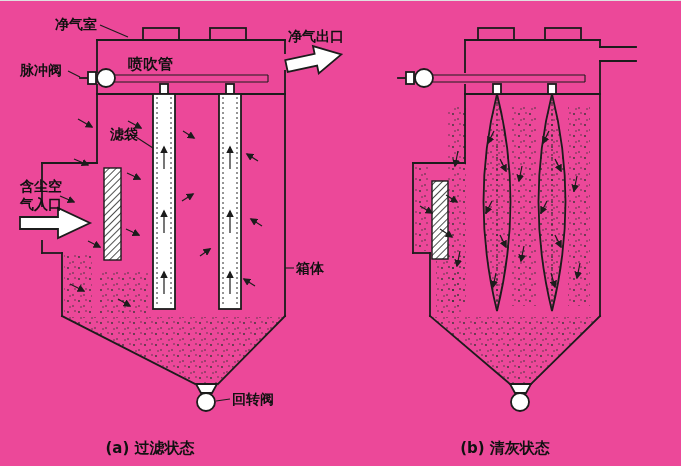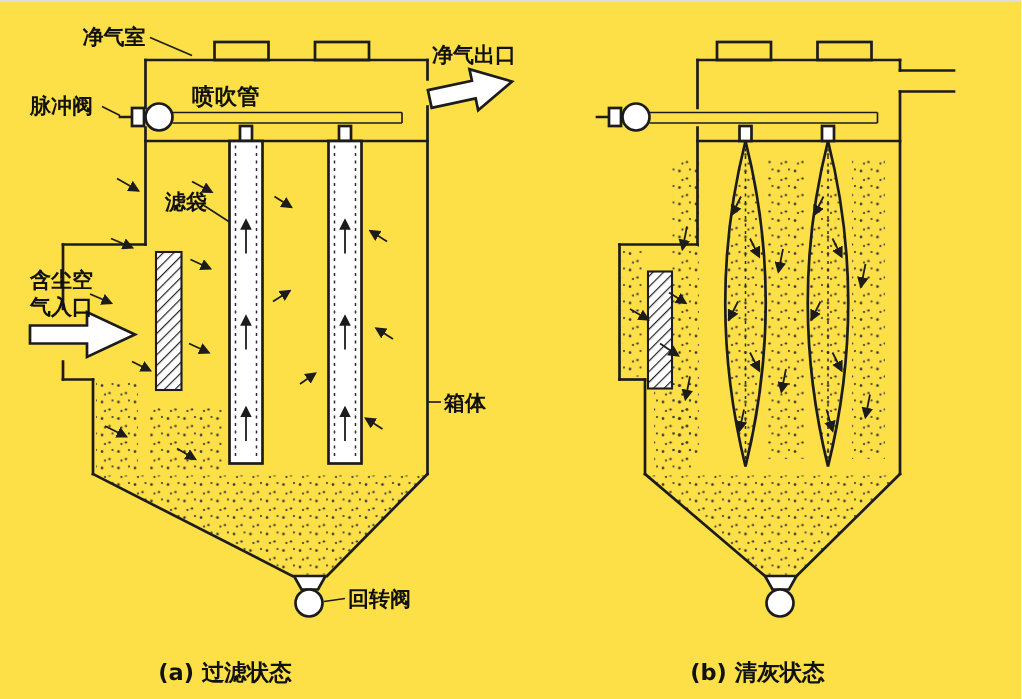--- a/index.html
+++ b/index.html
@@ -1,19 +1,19 @@
 <!DOCTYPE html>
 <html><head>
 <meta charset="utf-8">
 <style>
   html,body{margin:0;padding:0;background:#ffffff;}
   .figure{
     position:relative;
     width:681px;height:466px;
-    background:#fde047;
+    background:#ec4899;
     border-top:1px solid #e0e0e0;
     font-family:"DejaVu Sans","Liberation Sans",sans-serif;
     overflow:hidden;
   }
   svg{position:absolute;left:0;top:0;}
   .ln{stroke:#1c1c1c;fill:none;stroke-width:1.8;stroke-linecap:square;}
   .ln-thin{stroke:#1c1c1c;fill:none;stroke-width:1.1;}
   .ln-dash{stroke:#2a2a2a;fill:none;stroke-width:1;stroke-dasharray:2,3;}
   .flow{stroke:#1c1c1c;fill:none;stroke-width:1.2;}
   .blockarrow{fill:#ffffff;stroke:#1c1c1c;stroke-width:1.8;stroke-linejoin:miter;}

